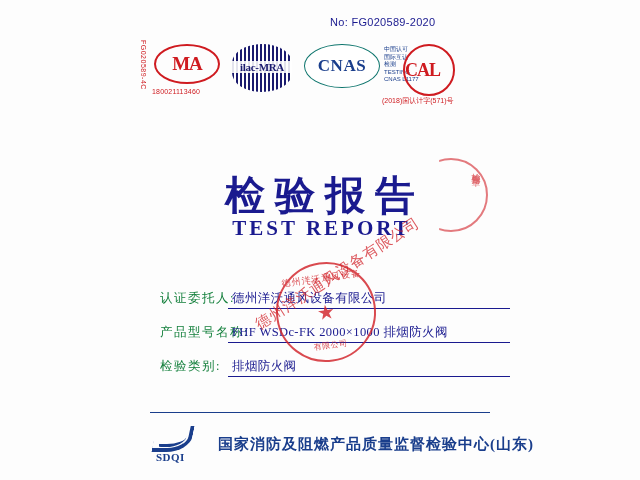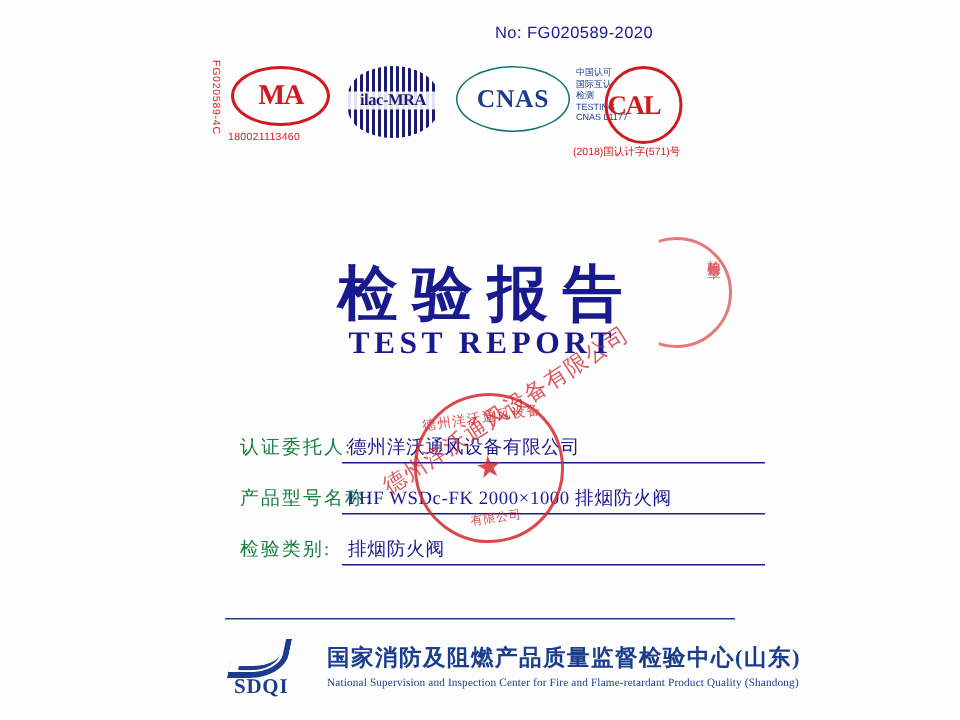--- a/index.html
+++ b/index.html
@@ -393,21 +393,21 @@
     border-bottom: 3px solid #1a3e8c;
     border-radius: 0 0 70% 10%;
     transform: skewX(-12deg);
   }
   .sdqi-label {
     position: absolute;
     left: 6px;
     top: 27px;
     font-family: "Liberation Serif", serif;
     font-weight: bold;
-    font-size: 14px;
+    font-size: 11px;
     color: #1a3e8c;
     letter-spacing: 0.5px;
   }
   .footer-texts {
     margin-left: 24px;
   }
   .footer-cn {
     font-family: "Liberation Serif", serif;
     font-weight: bold;
     font-size: 15px;
@@ -506,17 +506,16 @@
 
   <div class="footer-rule"></div>
   <div class="footer">
     <div class="sdqi-logo">
       <div class="sdqi-swoosh"></div>
       <div class="sdqi-swoosh2"></div>
       <div class="sdqi-label">SDQI</div>
     </div>
     <div class="footer-texts">
       <div class="footer-cn">国家消防及阻燃产品质量监督检验中心(山东)</div>
-      <div class="footer-en">National Supervision and Inspection Center for Fire and Flame-retardant Product Quality (Shandong)</div>
     </div>
   </div>
 
 </div>
 
 </body></html>

